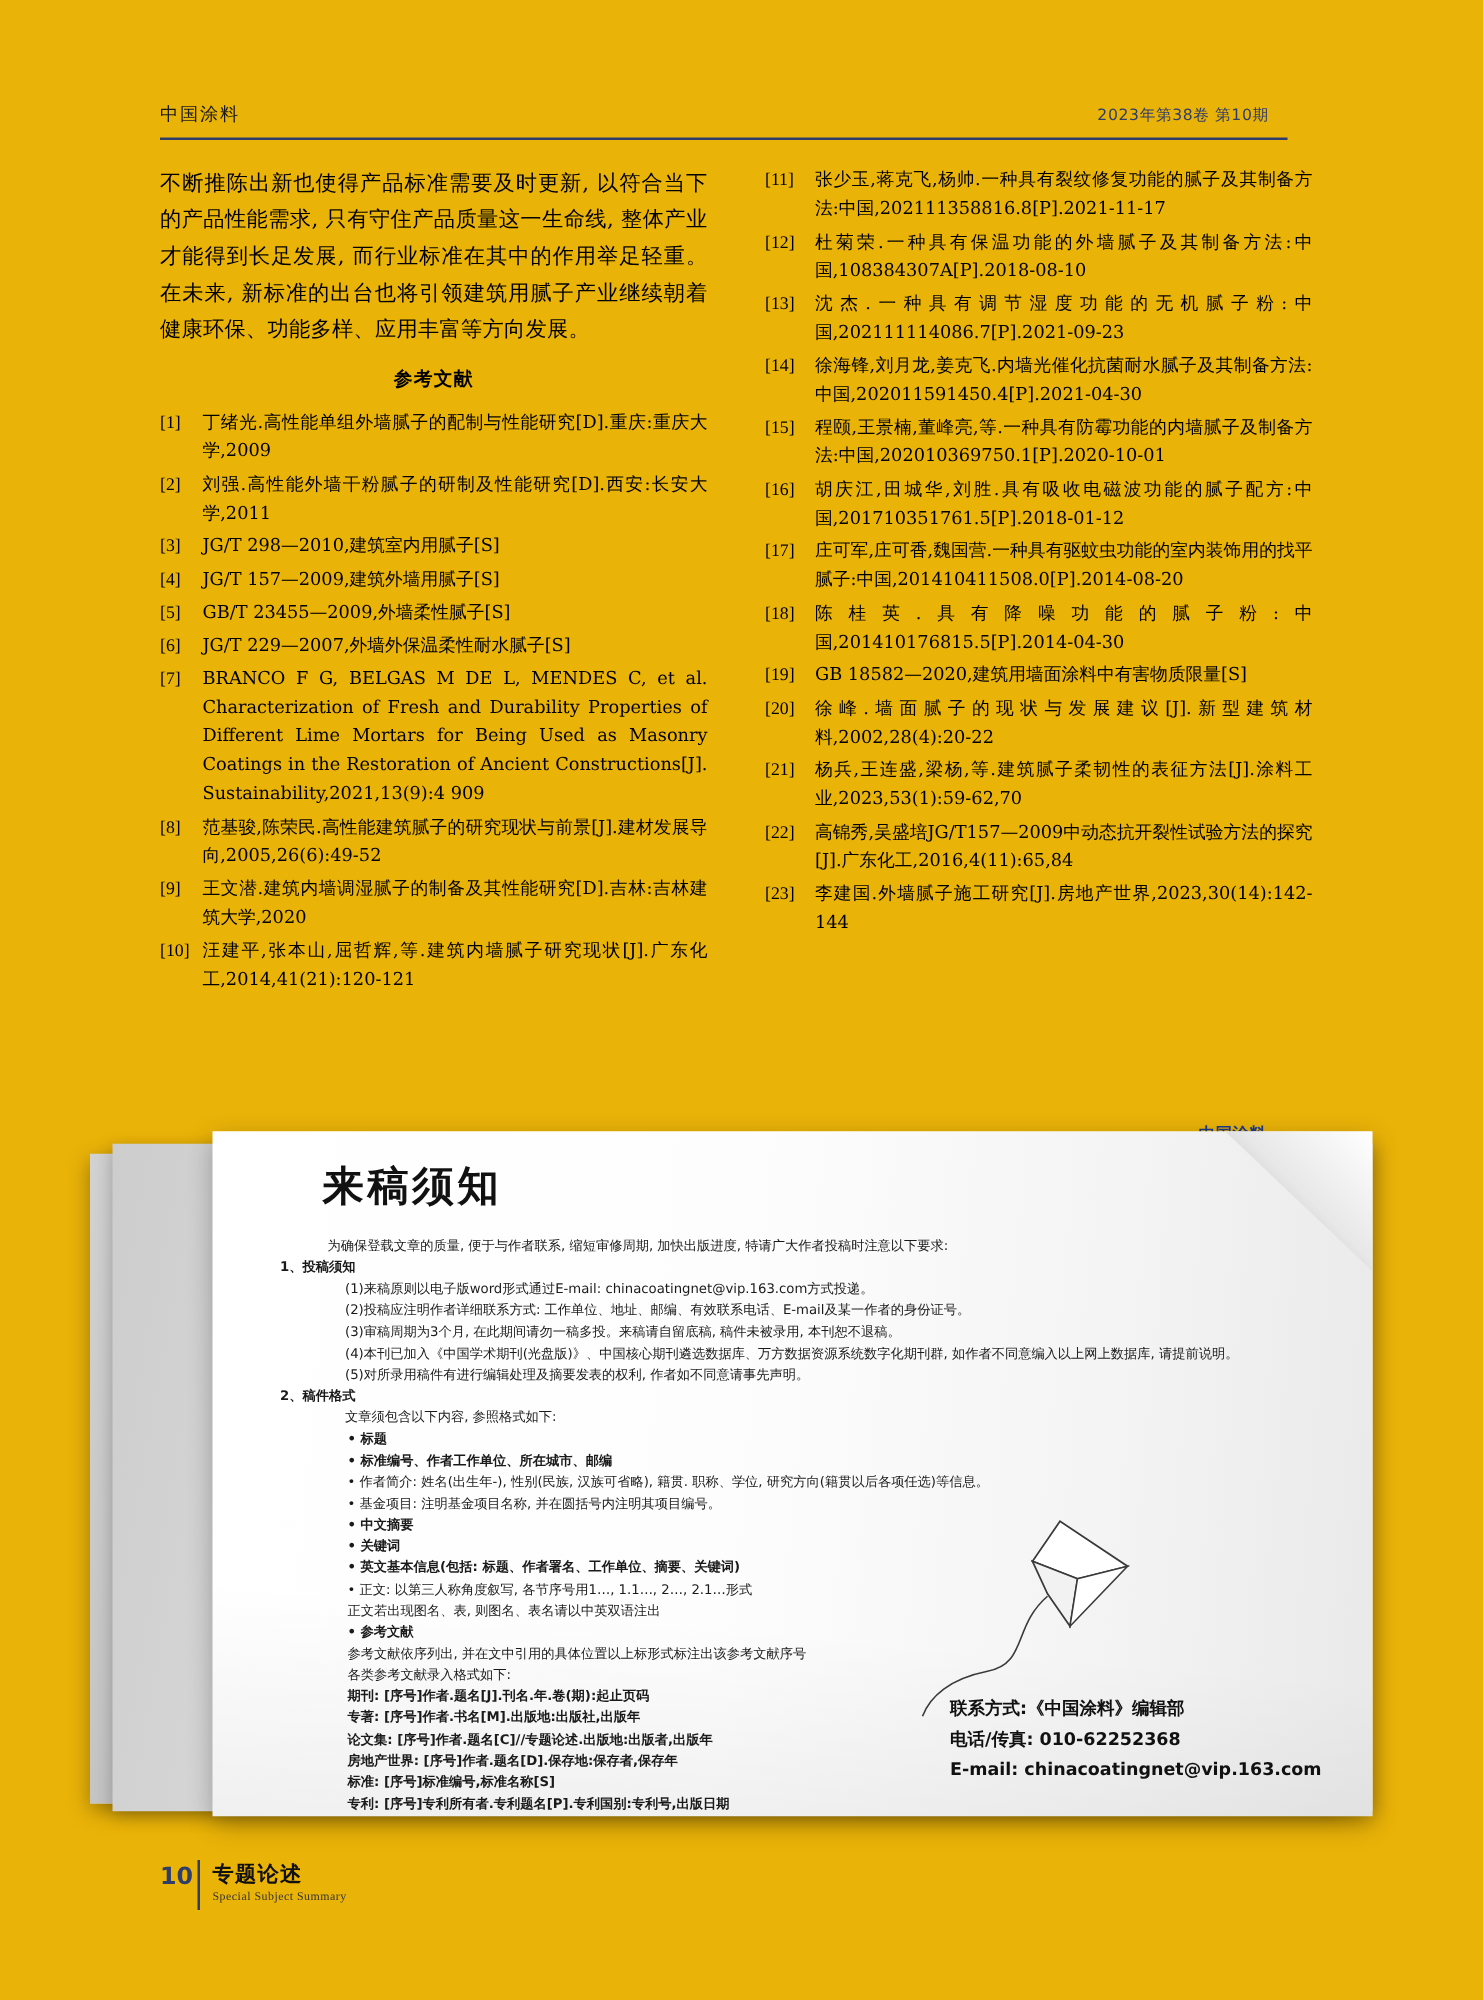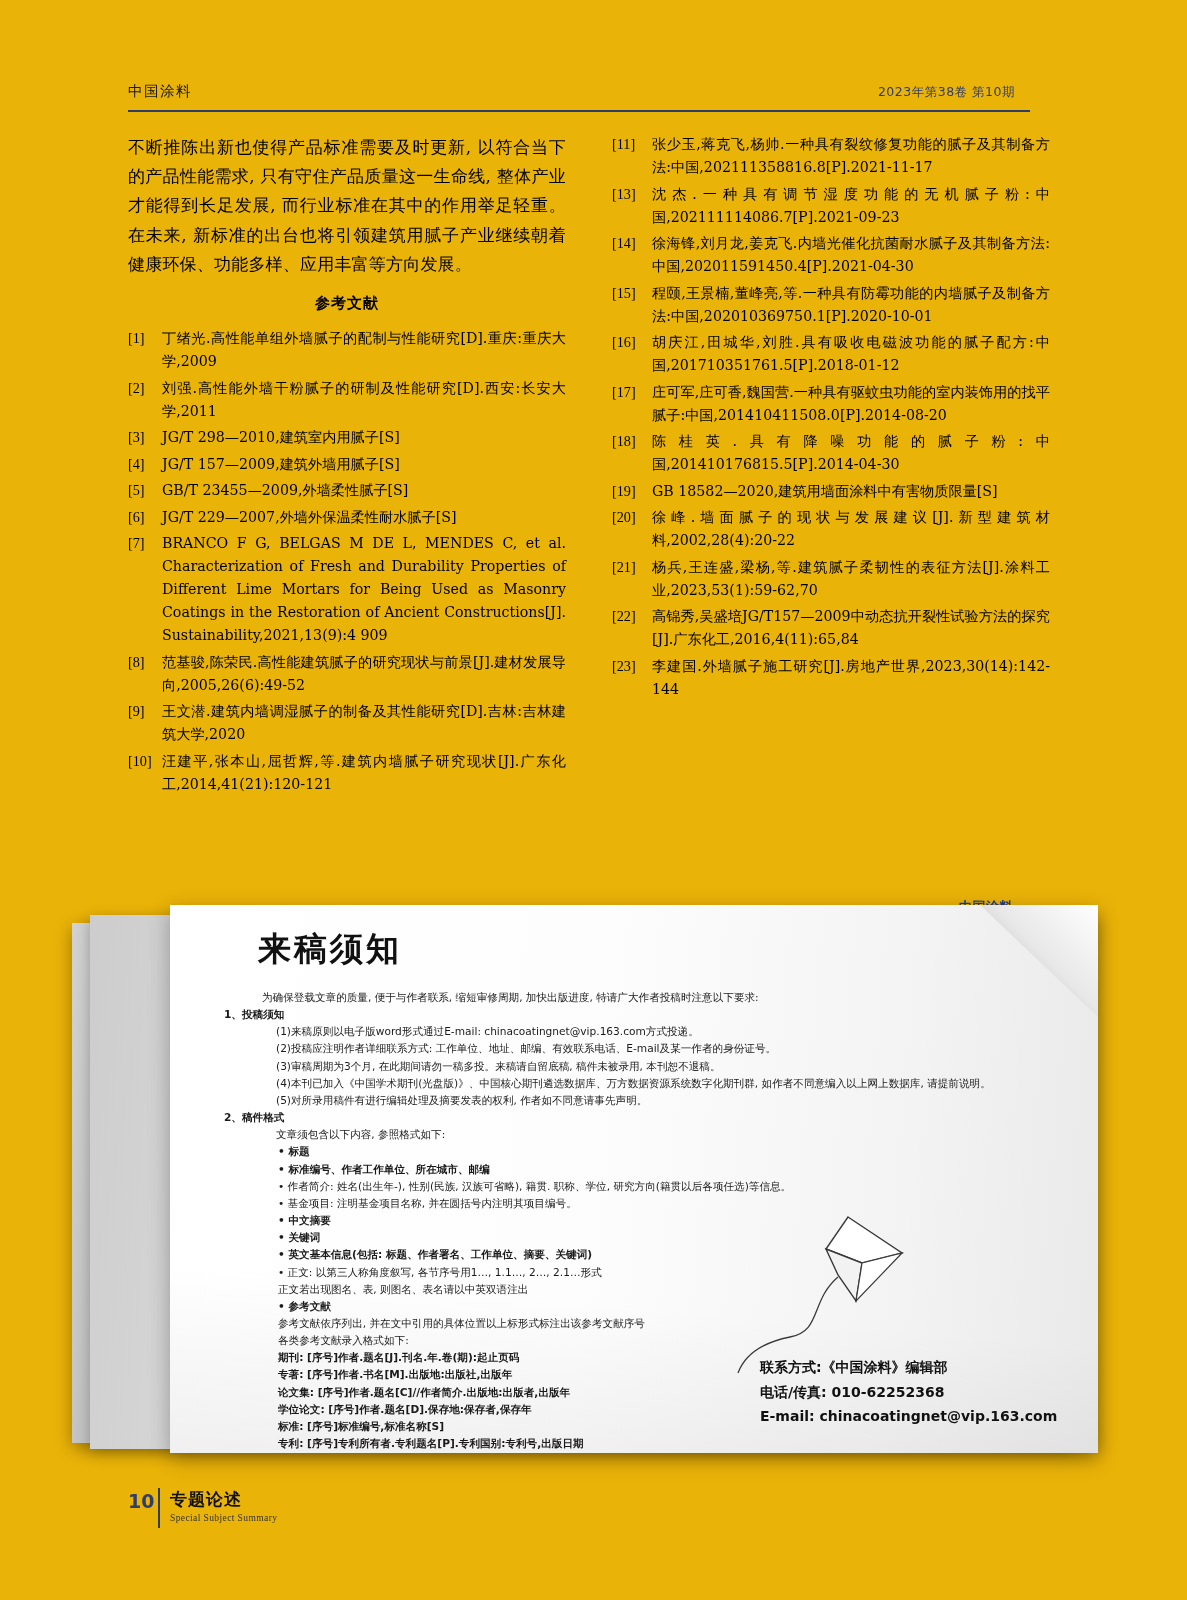--- a/index.html
+++ b/index.html
@@ -305,20 +305,21 @@
       <li><span class="num">[7]</span><span>BRANCO F G, BELGAS M DE L, MENDES C, et al. Characterization of Fresh and Durability Properties of Different Lime Mortars for Being Used as Masonry Coatings in the Restoration of Ancient Constructions[J]. Sustainability,2021,13(9):4 909</span></li>
       <li><span class="num">[8]</span><span>范基骏,陈荣民.高性能建筑腻子的研究现状与前景[J].建材发展导向,2005,26(6):49-52</span></li>
       <li><span class="num">[9]</span><span>王文潜.建筑内墙调湿腻子的制备及其性能研究[D].吉林:吉林建筑大学,2020</span></li>
       <li><span class="num">[10]</span><span>汪建平,张本山,屈哲辉,等.建筑内墙腻子研究现状[J].广东化工,2014,41(21):120-121</span></li>
     </ul>
   </div>
 
   <div class="col col-right">
     <ul class="reflist">
       <li><span class="num">[11]</span><span>张少玉,蒋克飞,杨帅.一种具有裂纹修复功能的腻子及其制备方法:中国,202111358816.8[P].2021-11-17</span></li>
+      <li><span class="num">[12]</span><span>杜菊荣.一种具有保温功能的外墙腻子及其制备方法:中国,108384307A[P].2018-08-10</span></li>
       <li><span class="num">[13]</span><span>沈杰.一种具有调节湿度功能的无机腻子粉:中国,202111114086.7[P].2021-09-23</span></li>
       <li><span class="num">[14]</span><span>徐海锋,刘月龙,姜克飞.内墙光催化抗菌耐水腻子及其制备方法:中国,202011591450.4[P].2021-04-30</span></li>
       <li><span class="num">[15]</span><span>程颐,王景楠,董峰亮,等.一种具有防霉功能的内墙腻子及制备方法:中国,202010369750.1[P].2020-10-01</span></li>
       <li><span class="num">[16]</span><span>胡庆江,田城华,刘胜.具有吸收电磁波功能的腻子配方:中国,201710351761.5[P].2018-01-12</span></li>
       <li><span class="num">[17]</span><span>庄可军,庄可香,魏国营.一种具有驱蚊虫功能的室内装饰用的找平腻子:中国,201410411508.0[P].2014-08-20</span></li>
       <li><span class="num">[18]</span><span>陈桂英.具有降噪功能的腻子粉:中国,201410176815.5[P].2014-04-30</span></li>
       <li><span class="num">[19]</span><span>GB 18582—2020,建筑用墙面涂料中有害物质限量[S]</span></li>
       <li><span class="num">[20]</span><span>徐峰.墙面腻子的现状与发展建议[J].新型建筑材料,2002,28(4):20-22</span></li>
       <li><span class="num">[21]</span><span>杨兵,王连盛,梁杨,等.建筑腻子柔韧性的表征方法[J].涂料工业,2023,53(1):59-62,70</span></li>
       <li><span class="num">[22]</span><span>高锦秀,吴盛培JG/T157—2009中动态抗开裂性试验方法的探究[J].广东化工,2016,4(11):65,84</span></li>
@@ -356,22 +357,22 @@
             <span class="b nb-b">• 中文摘要</span>
             <span class="b nb-b">• 关键词</span>
             <span class="b nb-b">• 英文基本信息(包括: 标题、作者署名、工作单位、摘要、关键词)</span>
             <span class="b">• 正文: 以第三人称角度叙写, 各节序号用1…, 1.1…, 2…, 2.1…形式</span>
             <span class="b">正文若出现图名、表, 则图名、表名请以中英双语注出</span>
             <span class="b nb-b">• 参考文献</span>
             <span class="b">参考文献依序列出, 并在文中引用的具体位置以上标形式标注出该参考文献序号</span>
             <span class="b">各类参考文献录入格式如下:</span>
             <span class="b nb-b">期刊: [序号]作者.题名[J].刊名.年.卷(期):起止页码</span>
             <span class="b nb-b">专著: [序号]作者.书名[M].出版地:出版社,出版年</span>
-            <span class="b nb-b">论文集: [序号]作者.题名[C]//作者简介.出版地:出版者,出版年</span>
-            <span class="b nb-b">学位论文: [序号]作者.题名[D].保存地:保存者,保存年</span>
+            <span class="b nb-b">论文集: [序号]作者.题名[C]//专题论述.出版地:出版者,出版年</span>
+            <span class="b nb-b">房地产世界: [序号]作者.题名[D].保存地:保存者,保存年</span>
             <span class="b nb-b">标准: [序号]标准编号,标准名称[S]</span>
             <span class="b nb-b">专利: [序号]专利所有者.专利题名[P].专利国别:专利号,出版日期</span>
           </div>
         </div>
 
         <svg class="plane" viewBox="0 0 240 170">
           <path d="M118 12 L172 48 L132 58 L96 44 Z" fill="#ffffff" stroke="#3a3a3a" stroke-width="1.4"></path>
           <path d="M96 44 L132 58 L126 96 L108 70 Z" fill="#f2f2f2" stroke="#3a3a3a" stroke-width="1.4"></path>
           <path d="M132 58 L172 48 L126 96 Z" fill="#ffffff" stroke="#3a3a3a" stroke-width="1.2"></path>
           <path d="M108 72 C 80 96, 92 126, 60 132 C 30 138, 14 152, 8 168" fill="none" stroke="#3a3a3a" stroke-width="1.3" stroke-dasharray="0"></path>

